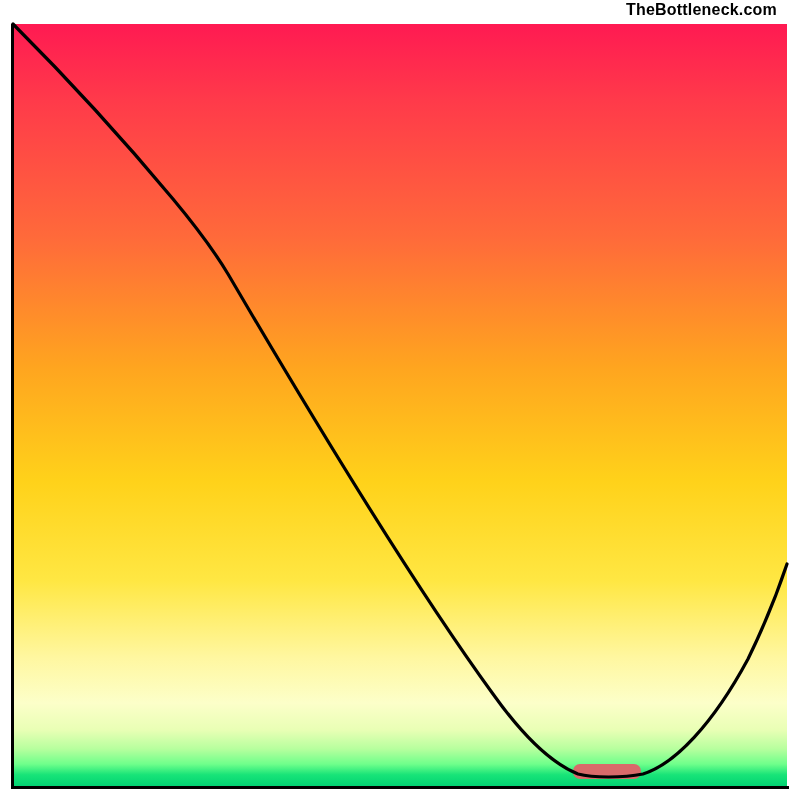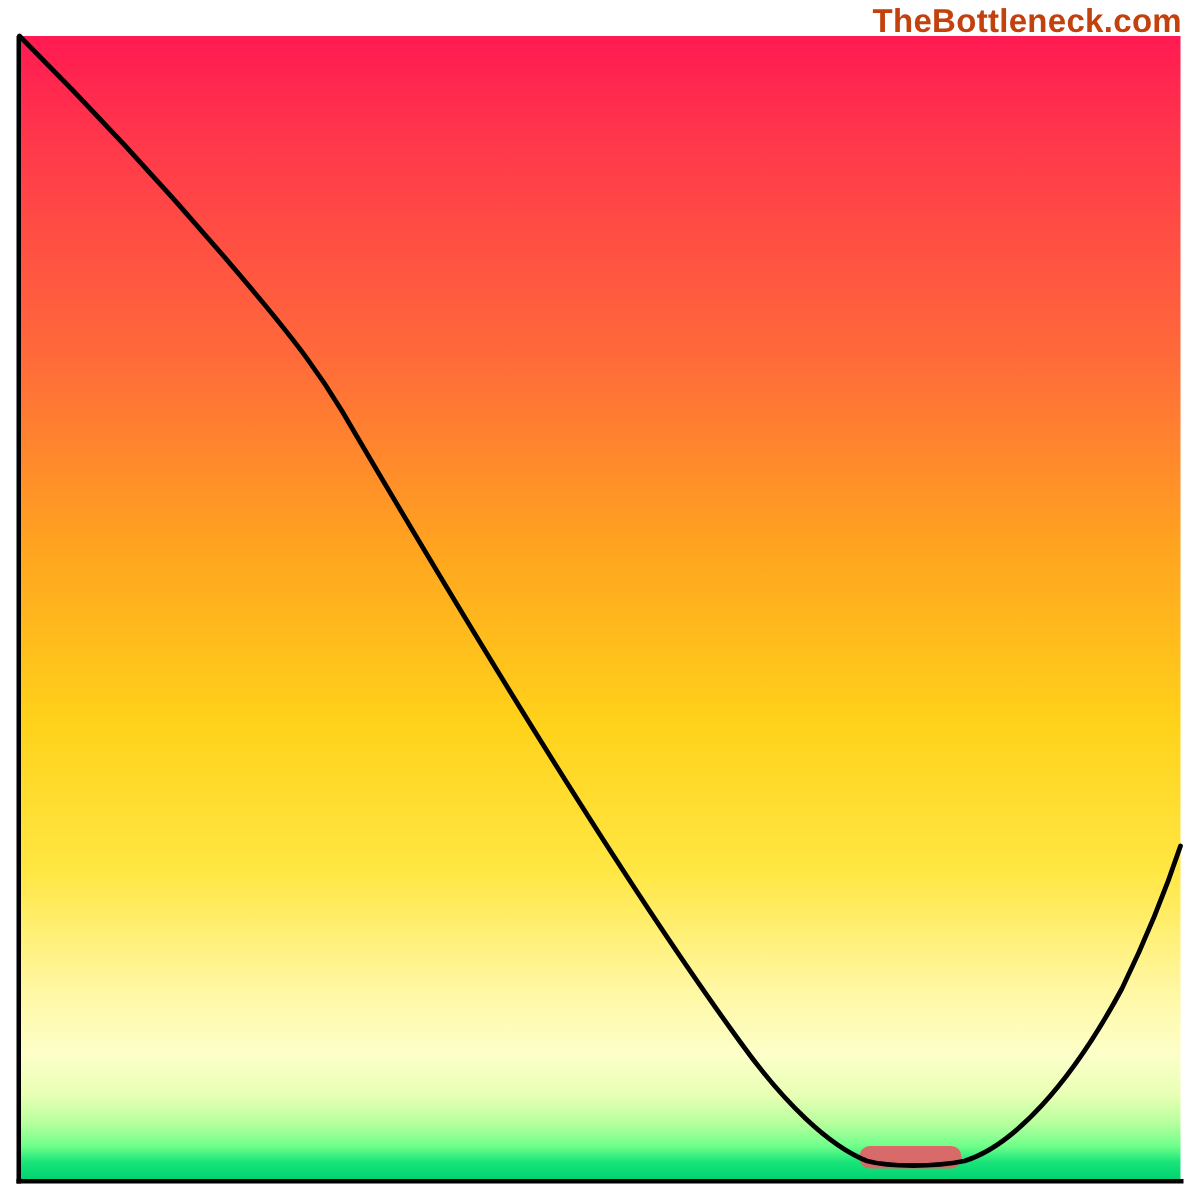--- a/index.html
+++ b/index.html
@@ -47,24 +47,24 @@
   svg.curve {
     position: absolute;
     left: 0; top: 0;
     width: 774px;
     height: 763px;
     overflow: visible;
   }
   .watermark {
     position: absolute;
     top: 1px;
-    right: 12px;
-    font-size: 22px;
+    right: 23px;
+    font-size: 16px;
     font-weight: 600;
-    color: #c2410c;
+    color: #000000;
     letter-spacing: 0.2px;
     user-select: none;
   }
   
   .axis-left, .axis-bottom {
     position: absolute;
     background: #000;
   }
   .axis-left {
     left: 11px;

